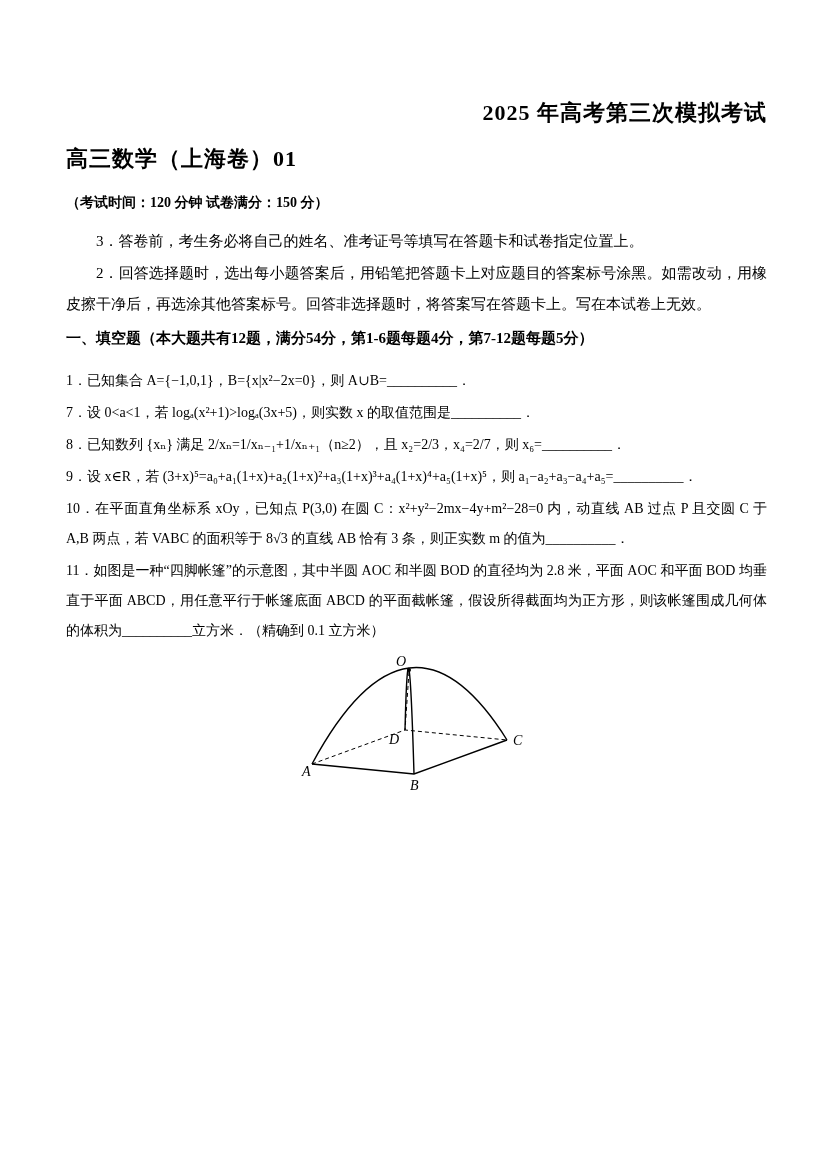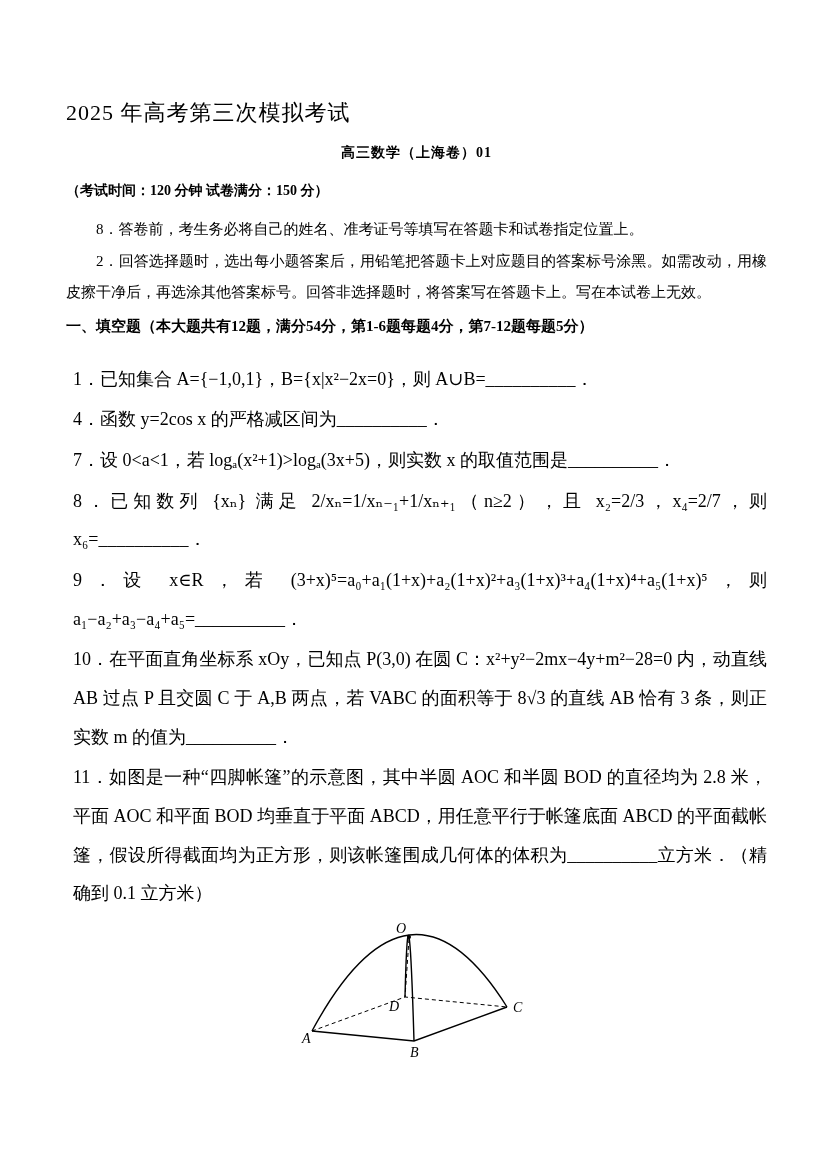--- a/index.html
+++ b/index.html
@@ -6,29 +6,29 @@
   body {
     width: 827px;
     height: 1169px;
     font-family: "Liberation Serif", "DejaVu Serif", serif;
     color: #000;
     position: relative;
     overflow: hidden;
   }
   .page { padding: 98px 60px 0 66px; box-sizing: border-box; }
   .title {
-    text-align: left;
+    text-align: right;
     font-size: 22px;
-    font-weight: normal;
+    font-weight: bold;
     margin: 0 0 16px 0;
     letter-spacing: 1px;
   }
   .subtitle {
-    text-align: center;
-    font-size: 14px;
+    text-align: left;
+    font-size: 22px;
     font-weight: bold;
     margin: 0 0 20px 0;
     letter-spacing: 1px;
   }
   .exam-info {
     font-size: 14px;
     font-weight: bold;
     margin: 0 0 14px 0;
   }
   .notes-header {
@@ -39,26 +39,26 @@
   .note {
     font-size: 15px;
     line-height: 2.1;
     margin: 0;
     text-indent: 2em;
     text-align: justify;
   }
   .section-header {
     font-size: 15px;
     font-weight: bold;
-    margin: 8px 0 24px 0;
+    margin: 8px 0 18px 0;
   }
   .question {
-    font-size: 18px;
+    font-size: 14px;
     line-height: 2.15;
-    margin: 0 0 2px 7px;
+    margin: 0 0 2px 0;
     text-align: justify;
   }
   .figure-wrap {
     text-align: center;
     margin-top: 6px;
   }
   .figure-wrap svg { overflow: visible; }
   .fig-label {
     font-style: italic;
     font-size: 14px;
@@ -67,27 +67,26 @@
 </style>
 </head>
 <body>
 
 <div class="page">
 
   <div class="title">2025 年高考第三次模拟考试</div>
   <div class="subtitle">高三数学（上海卷）01</div>
   <div class="exam-info">（考试时间：120 分钟  试卷满分：150 分）</div>
 
-  <p class="note">8．答卷前，考生务必将自己的姓名、准考证号等填写在答题卡和试卷指定位置上。</p>
+  <p class="note">3．答卷前，考生务必将自己的姓名、准考证号等填写在答题卡和试卷指定位置上。</p>
   <p class="note">2．回答选择题时，选出每小题答案后，用铅笔把答题卡上对应题目的答案标号涂黑。如需改动，用橡皮擦干净后，再选涂其他答案标号。回答非选择题时，将答案写在答题卡上。写在本试卷上无效。</p>
 
   <div class="section-header">一、填空题（本大题共有12题，满分54分，第1-6题每题4分，第7-12题每题5分）</div>
 
   <p class="question">1．已知集合 A={−1,0,1}，B={x|x²−2x=0}，则 A∪B=__________．</p>
-  <p class="question">4．函数 y=2cos x 的严格减区间为__________．</p>
   <p class="question">7．设 0&lt;a&lt;1，若 logₐ(x²+1)&gt;logₐ(3x+5)，则实数 x 的取值范围是__________．</p>
   <p class="question">8．已知数列 {xₙ} 满足 2/xₙ=1/xₙ₋₁+1/xₙ₊₁（n≥2），且 x₂=2/3，x₄=2/7，则 x₆=__________．</p>
   <p class="question">9．设 x∈R，若 (3+x)⁵=a₀+a₁(1+x)+a₂(1+x)²+a₃(1+x)³+a₄(1+x)⁴+a₅(1+x)⁵，则 a₁−a₂+a₃−a₄+a₅=__________．</p>
   <p class="question">10．在平面直角坐标系 xOy，已知点 P(3,0) 在圆 C：x²+y²−2mx−4y+m²−28=0 内，动直线 AB 过点 P 且交圆 C 于 A,B 两点，若 VABC 的面积等于 8√3 的直线 AB 恰有 3 条，则正实数 m 的值为__________．</p>
   <p class="question">11．如图是一种“四脚帐篷”的示意图，其中半圆 AOC 和半圆 BOD 的直径均为 2.8 米，平面 AOC 和平面 BOD 均垂直于平面 ABCD，用任意平行于帐篷底面 ABCD 的平面截帐篷，假设所得截面均为正方形，则该帐篷围成几何体的体积为__________立方米．（精确到 0.1 立方米）</p>
 
   <div class="figure-wrap">
     <svg width="230" height="145" viewBox="0 0 230 145">
 
       <path d="M10,112 L112,122 L205,88" fill="none" stroke="#000" stroke-width="1.4"></path>

